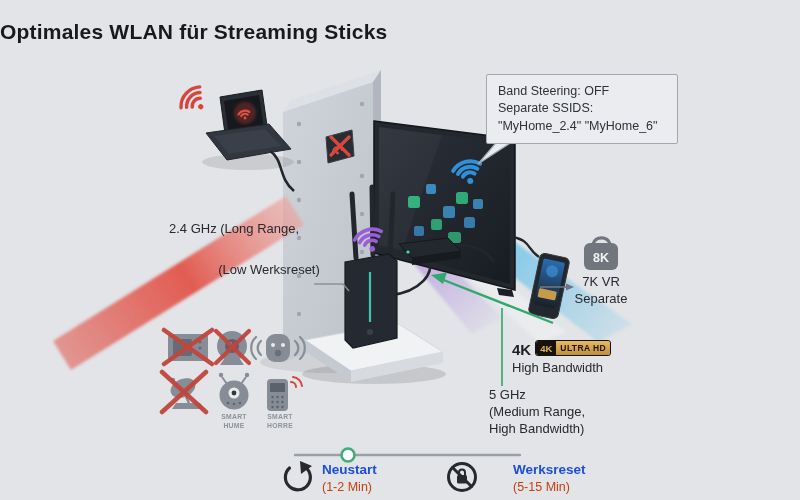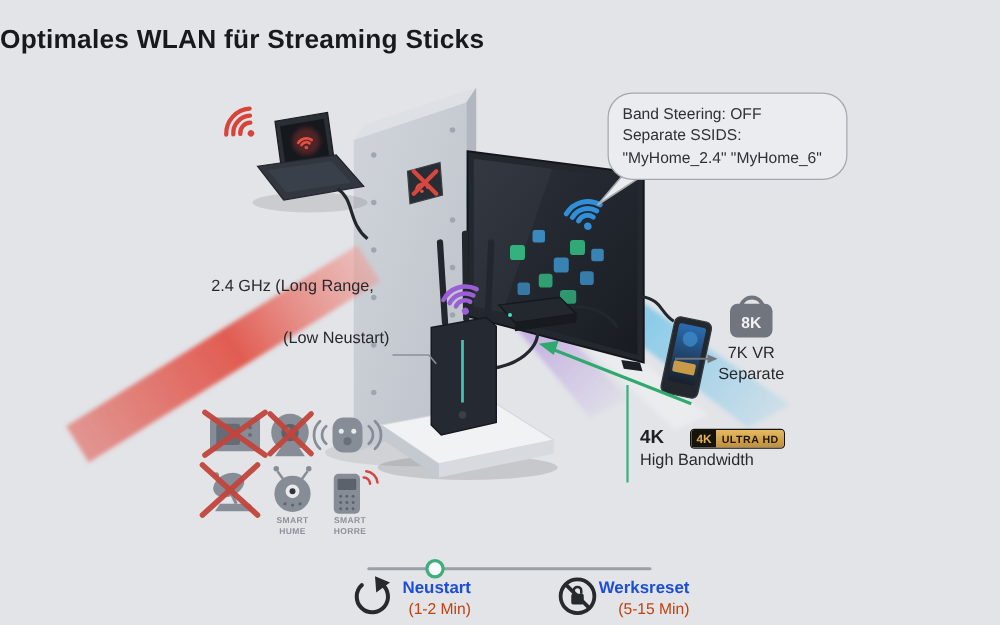--- a/index.html
+++ b/index.html
@@ -1,27 +1,27 @@
 <!DOCTYPE html>
 <html><head>
 <meta charset="utf-8">
 <style>
   html,body{margin:0;padding:0;background:#e2e4e8;}
   #canvas{position:relative;width:800px;height:500px;background:#e2e4e8;overflow:hidden;
           font-family:"Liberation Sans",sans-serif;color:#26292e;}
   #scene{position:absolute;inset:0;}
-  .txt{position:absolute;font-size:13px;line-height:1.3;font-weight:500;color:#26292e;text-align:right;}
+  .txt{position:absolute;font-size:13px;line-height:1.3;font-weight:500;color:#26292e;}
   #title{position:absolute;top:20px;left:0;right:0;text-align:left;font-size:21px;
          font-weight:bold;letter-spacing:.2px;color:#17191d;}
   #callout{position:absolute;left:486px;top:74px;width:168px;padding:8px 11px;
-           background:#eaecef;border:1.4px solid #a3a8b0;border-radius:20px;
+           background:#eaecef;border:1.4px solid #a3a8b0;border-radius:2px;
            font-size:12.5px;line-height:1.38;font-weight:500;color:#2e3238;}
   .center{text-align:center;}
   .tiny{font-size:6.8px;letter-spacing:.3px;font-weight:600;color:#8d929b;line-height:1.35;}
-  #uhd-row{position:absolute;left:512px;top:341px;display:flex;align-items:flex-end;gap:22px;}
+  #uhd-row{position:absolute;left:512px;top:341px;display:flex;align-items:flex-start;gap:5px;}
   #uhd-row .prefix{font-size:15px;font-weight:bold;color:#1c1f24;}
   .badge{display:inline-flex;align-items:stretch;font-weight:bold;border-radius:2.5px;overflow:hidden;
          box-shadow:0 0 0 1px #15120c;}
   .badge .b4k{background:#16130d;color:#e2b258;font-size:9.5px;padding:1.5px 4px;}
   .badge .bultra{background:linear-gradient(#e6ba62,#c08e38);color:#1d1506;font-size:8.5px;
          padding:1.5px 4px;letter-spacing:.4px;}
   .footer-label{font-size:13.5px;font-weight:600;color:#1d4ed8;}
   .footer-dur{font-size:12.5px;font-weight:400;color:#c2410c;}
 </style>
 </head>
@@ -291,49 +291,54 @@
     <div>Band Steering: OFF</div>
     <div>Separate SSIDS:</div>
     <div>"MyHome_2.4" "MyHome_6"</div>
   </div>
 
   <div class="txt" style="left:169px;top:221px;">
     <div>2.4 GHz (Long Range,</div>
   </div>
 
   <div class="txt center" style="left:217px;top:262px;width:104px;">
-    <div>(Low Neustart)</div>
+    <div>(Low Werksreset)</div>
   </div>
 
   <div class="txt center" style="left:563px;top:274px;width:76px;">
     <div>7K VR</div>
     <div>Separate</div>
   </div>
 
   <div id="uhd-row">
     <span class="prefix">4K</span>
     <span class="badge">
       <span class="b4k">4K</span>
       <span class="bultra">ULTRA HD</span>
     </span>
   </div>
   <div class="txt" style="left:512px;top:360px;">High Bandwidth</div>
 
+  <div class="txt" style="left:489px;top:387px;">
+    <div>5 GHz</div>
+    <div>(Medium Range,</div>
+    <div>High Bandwidth)</div>
+  </div>
 
   <div class="txt tiny center" style="left:213px;top:412px;width:42px;">
     <div>SMART</div>
     <div>HUME</div>
   </div>
   <div class="txt tiny center" style="left:259px;top:412px;width:42px;">
     <div>SMART</div>
     <div>HORRE</div>
   </div>
 
   <div class="txt" style="left:322px;top:461px;">
     <div class="footer-label">Neustart</div>
     <div class="footer-dur">(1-2 Min)</div>
   </div>
-  <div class="txt" style="left:479px;top:461px;">
+  <div class="txt" style="left:513px;top:461px;">
     <div class="footer-label">Werksreset</div>
     <div class="footer-dur">(5-15 Min)</div>
   </div>
 
 </div>
 
 </body></html>

